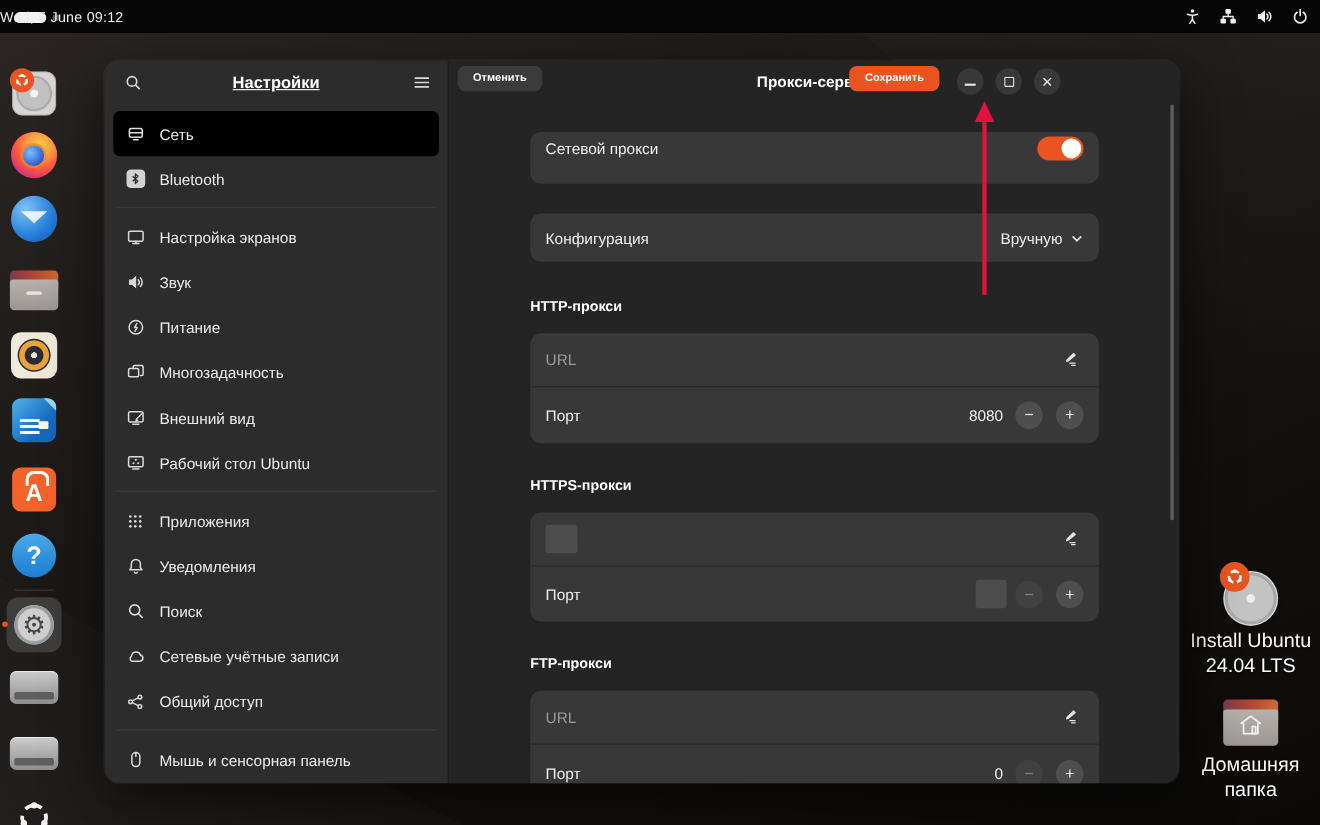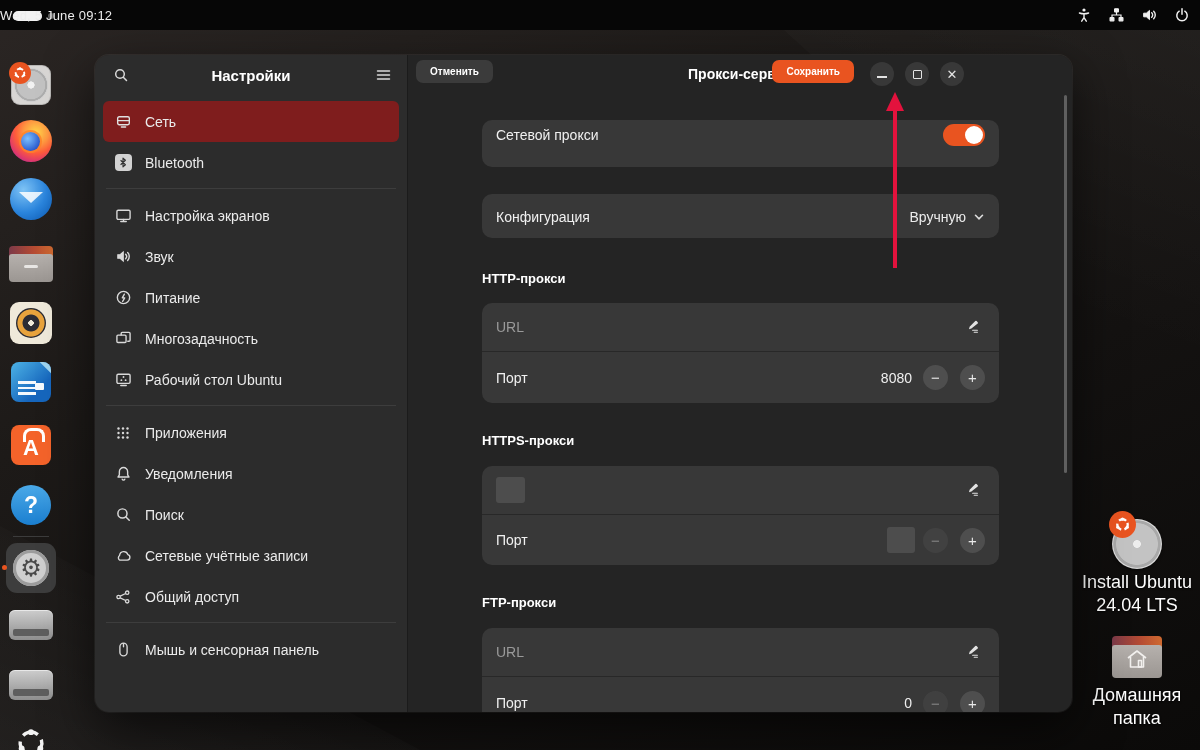--- a/index.html
+++ b/index.html
@@ -95,25 +95,25 @@
   .desk-home .house { position:absolute; left:50%; top:54%; transform:translate(-50%,-50%); }
 
   
   .window { position:absolute; left:95px; top:55px; width:977px; height:657px; border-radius:14px;
     display:flex; overflow:hidden; box-shadow:0 18px 50px rgba(0,0,0,.6), 0 0 0 1px rgba(255,255,255,.07); z-index:20; }
   .sidebar { width:313px; background:#2c2c2c; border-right:1px solid #1b1b1b; position:relative; flex:none; }
   .sheader { height:40px; position:relative; display:flex; align-items:center; }
   .icon-btn { width:28px; height:28px; border-radius:6px; display:flex; align-items:center; justify-content:center; cursor:pointer; }
   .sheader .search { position:absolute; left:12px; top:6px; }
   .sheader .menu { position:absolute; right:10px; top:6px; }
-  .stitle { position:absolute; left:0; right:0; text-align:center; font-weight:bold; font-size:15px; color:#fff; }
+  .stitle { position:absolute; left:0; right:0; text-align:center; font-weight:bold; font-size:15px; color:#fff;text-decoration:underline; }
   .slist { padding:6px 8px 0; }
   .srow { height:41px; border-radius:6px; display:flex; align-items:center; gap:13px; padding:0 11px;
     color:#ebebeb; font-size:14px; cursor:pointer; }
-  .srow.sel { background:#7f1d1d; }
+  .srow.sel { background:#000000; }
   .sicon { width:18px; height:18px; display:flex; align-items:center; justify-content:center; flex:none; }
   .bt-chip { width:17px; height:17px; background:#d2d2d2; border-radius:4px; display:flex; align-items:center; justify-content:center; }
   .sdiv { height:1px; background:#3d3d3d; margin:5px 3px 6px; }
 
   .main { flex:1; position:relative; background:#242424; }
   .mheader { position:absolute; left:0; top:0; right:0; height:38px; }
   .btn { border:none; border-radius:7px; font-size:10px; font-weight:bold; padding:6px 14px; cursor:pointer;
     font-family:"Liberation Sans",sans-serif; }
   .btn-cancel { position:absolute; left:8px; top:5px; background:#3b3b3b; color:#fff; }
   .btn-save { position:absolute; right:218px; top:5px; background:#e95420; color:#fff; }
@@ -351,20 +351,30 @@
           <svg width="17" height="17" viewBox="0 0 16 16" fill="none" stroke="#d9d9d9" stroke-width="1.3" stroke-linecap="round">
             <rect x="1.8" y="4.8" width="8.6" height="7" rx="1"></rect>
               <path d="M5.8 4.6 V3.2 a1 1 0 0 1 1-1 h6.4 a1 1 0 0 1 1 1 v6.4 a1 1 0 0 1 -1 1 h-1.2"></path>
           </svg>
           </span>
         <span>Многозадачность</span>
       </div>
       <div class="srow">
         <span class="sicon">
           <svg width="17" height="17" viewBox="0 0 16 16" fill="none" stroke="#d9d9d9" stroke-width="1.3" stroke-linecap="round">
+            <rect x="1.8" y="3.2" width="12.4" height="8.6" rx="1.2"></rect>
+              <line x1="5.4" y1="13.8" x2="10.6" y2="13.8"></line>
+            <path d="M8.6 9.4 L13.2 4.8 M8.6 9.4 l-.5 1.5 1.5-.5" stroke-width="1.2"></path>
+          </svg>
+          </span>
+        <span>Внешний вид</span>
+      </div>
+      <div class="srow">
+        <span class="sicon">
+          <svg width="17" height="17" viewBox="0 0 16 16" fill="none" stroke="#d9d9d9" stroke-width="1.3" stroke-linecap="round">
             <rect x="1.8" y="3" width="12.4" height="8.6" rx="1.2"></rect>
               <line x1="5.4" y1="13.6" x2="10.6" y2="13.6"></line>
             <circle cx="8" cy="5.7" r=".9" fill="#d9d9d9" stroke="none"></circle>
               <circle cx="6" cy="8.6" r=".9" fill="#d9d9d9" stroke="none"></circle>
               <circle cx="10" cy="8.6" r=".9" fill="#d9d9d9" stroke="none"></circle>
           </svg>
           </span>
         <span>Рабочий стол Ubuntu</span>
       </div>
       <div class="sdiv"></div>

